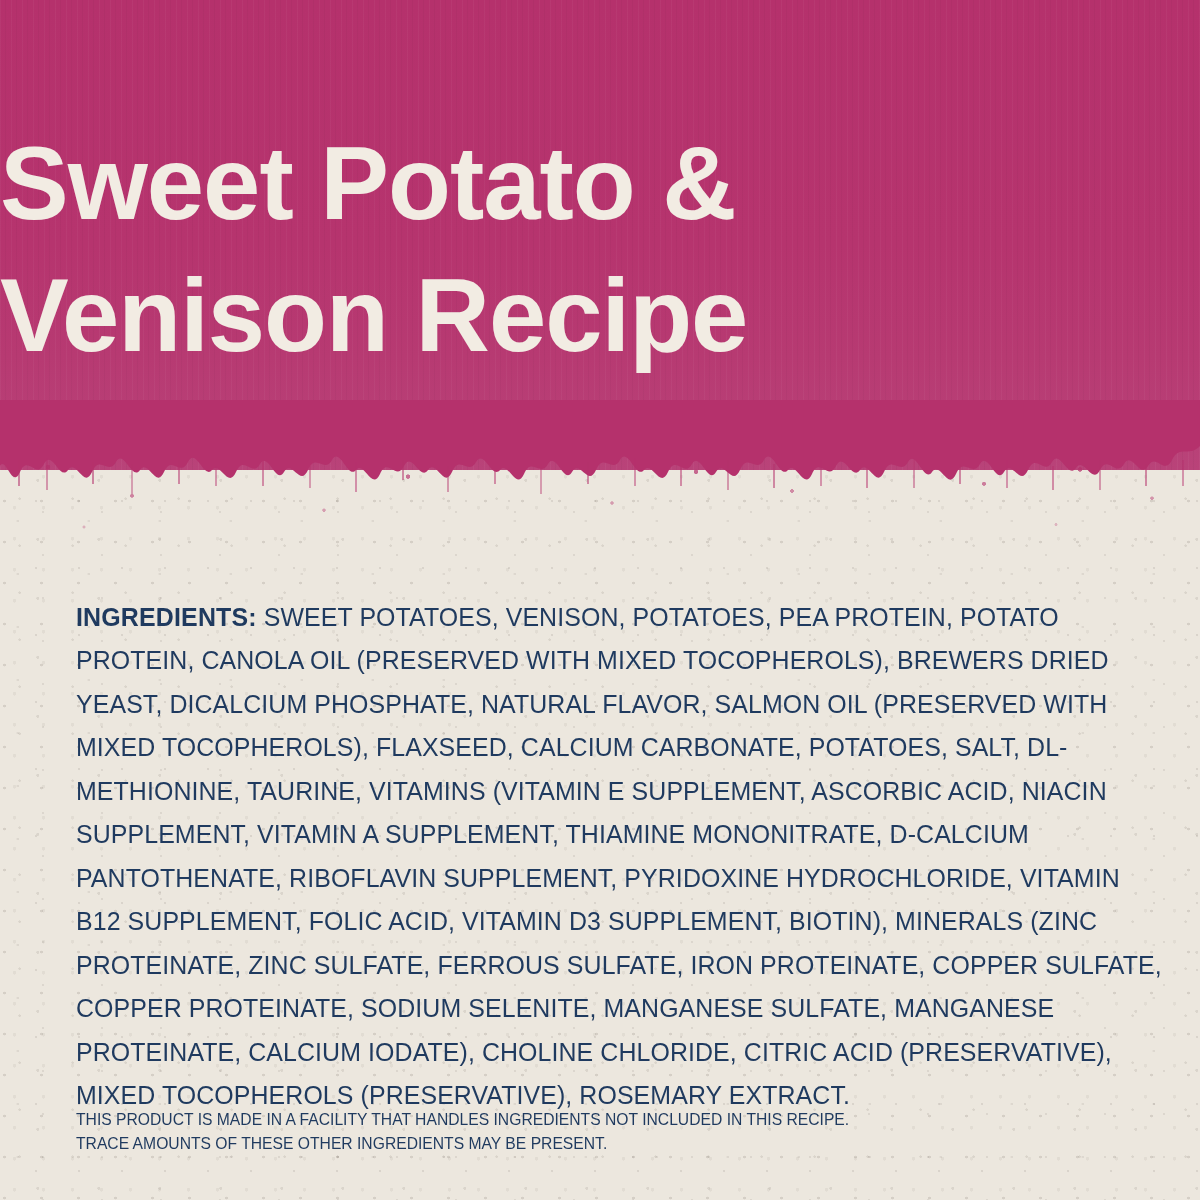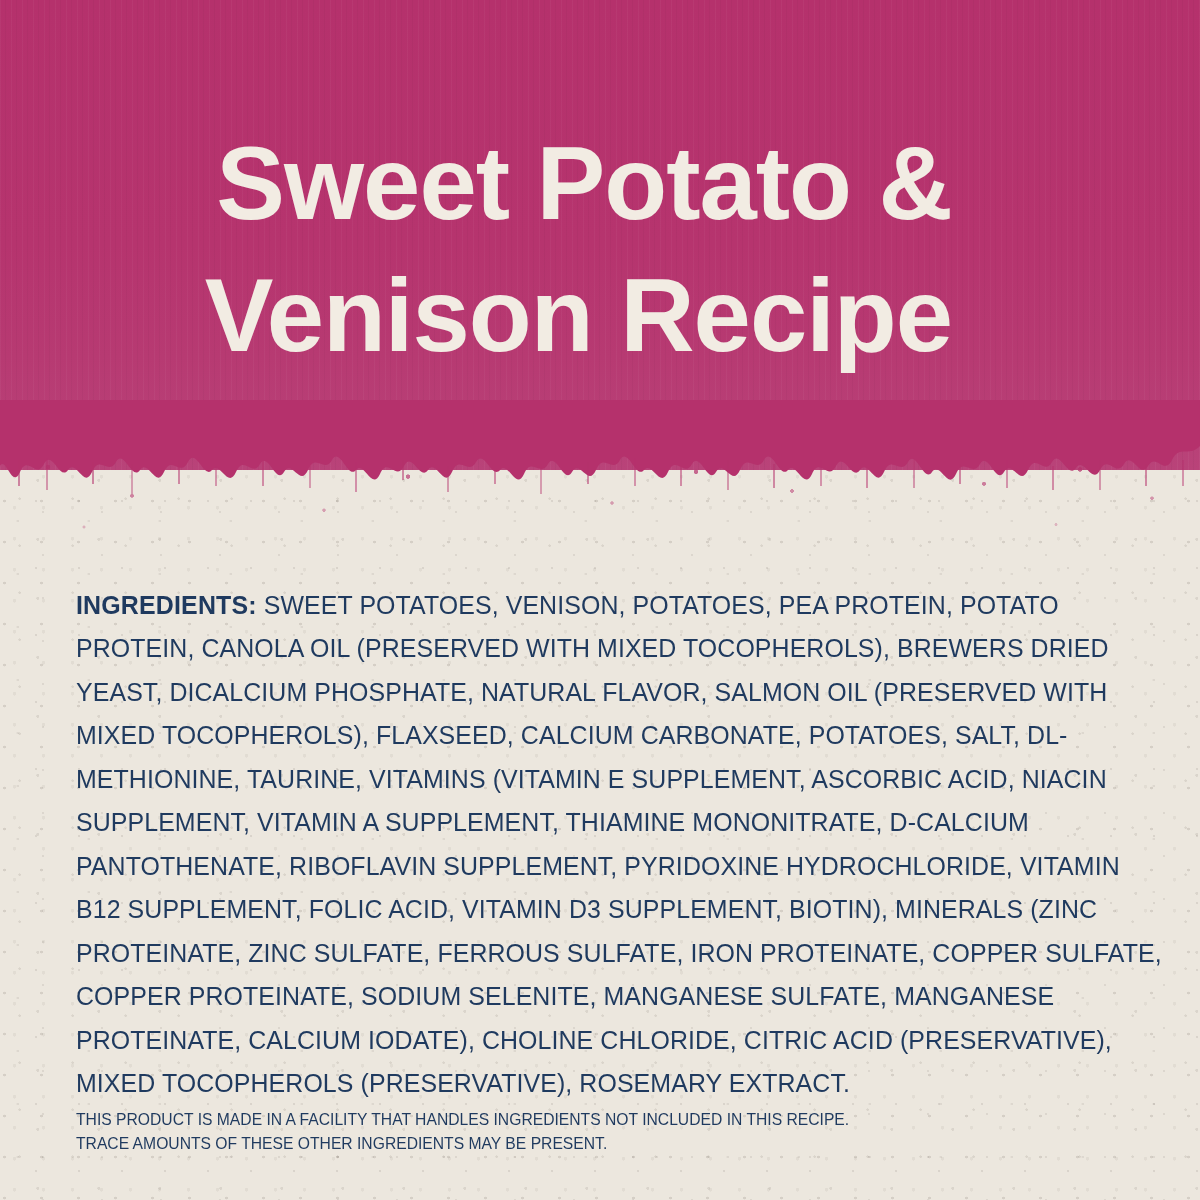--- a/index.html
+++ b/index.html
@@ -100,35 +100,35 @@
       radial-gradient(circle at 88% 58%, rgba(181,49,108,.28) 0 1.2px, transparent 1.8px);
     background-repeat:no-repeat;
     pointer-events:none;
   }
 
   
   .title {
     position:absolute;
     left:0; top:118px;
     width:952px;
-    text-align:right;
+    text-align:left;
     color:#f2ece3;
     font-family:"Liberation Sans", sans-serif;
     font-weight:bold;
     font-size:103px;
     line-height:1.28;
     letter-spacing:-1px;
     white-space:pre-line;
   }
 
   
   .ing-wrap {
     position:absolute;
     left:76px;
-    top:584px;
+    top:596px;
     width:1096px;
   }
 
   .ingredients {
     color:#1f3a5f;
     font-family:"Liberation Sans Narrow", "Liberation Sans", sans-serif;
     font-size:26.5px;
     line-height:1.64;
     letter-spacing:.1px;
     text-transform:uppercase;

